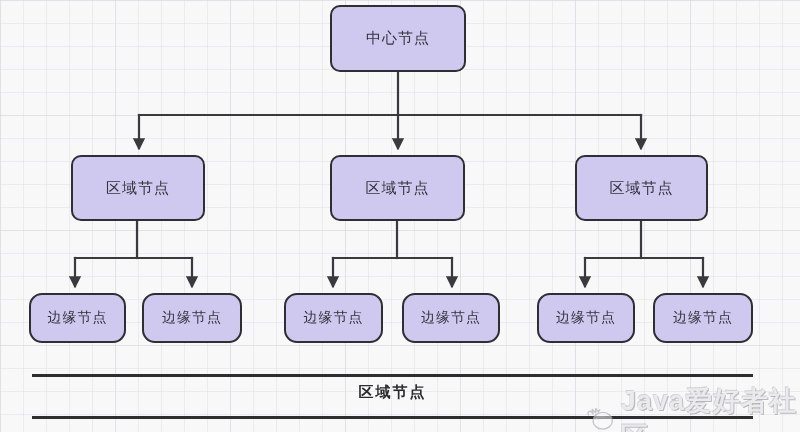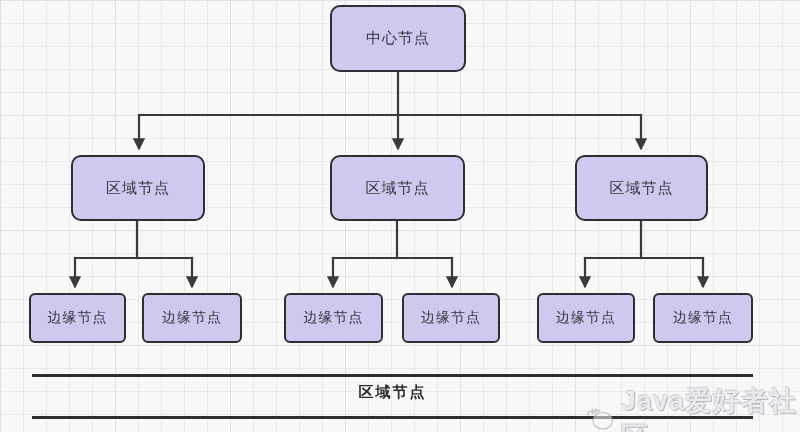--- a/index.html
+++ b/index.html
@@ -20,21 +20,21 @@
   .connector-layer{position:absolute;left:0;top:0;z-index:1;}
   .node{
     position:absolute;z-index:2;
     background:#cfc9f0;
     border:2.5px solid #2e2e33;
     border-radius:10px;
     display:flex;align-items:center;justify-content:center;
     color:#33333c;font-size:15px;font-weight:500;letter-spacing:1px;
     box-sizing:border-box;
   }
-  .node.small{font-size:14px;border-radius:6px;}
+  .node.small{font-size:14px;border-radius:13px;}
   .rule{position:absolute;left:32px;width:721px;height:3px;background:#2e2e31;z-index:2;}
   .footer-label{
     position:absolute;left:32px;top:383px;width:721px;z-index:2;
     text-align:center;font-size:15px;font-weight:bold;color:#2b2b2e;letter-spacing:2px;
   }
   .watermark{
     position:absolute;left:586px;top:383px;z-index:3;
     display:flex;align-items:center;gap:5px;
   }
   .watermark-text{

